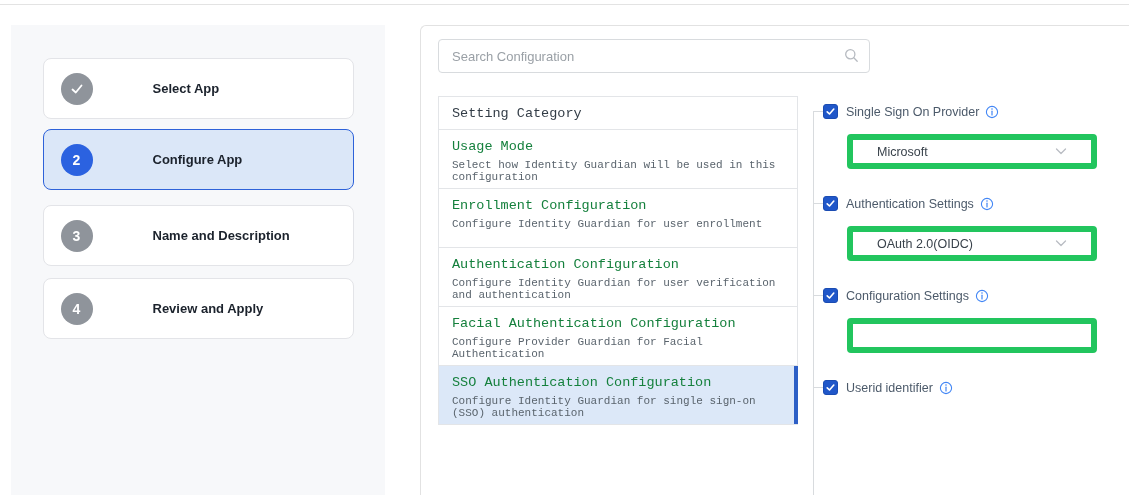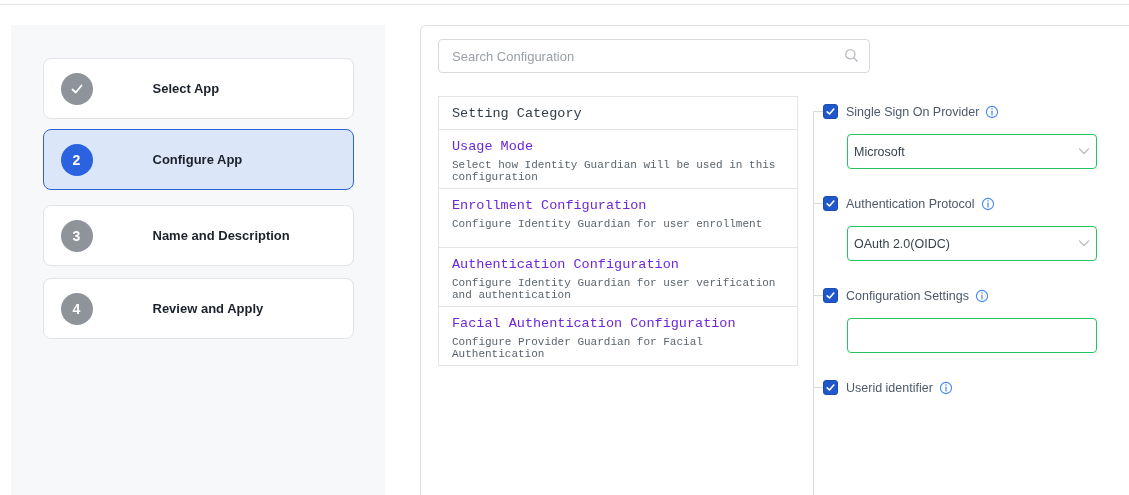--- a/index.html
+++ b/index.html
@@ -37,41 +37,41 @@
   .search-wrap input::placeholder { color:#9aa0a6; }
   .search-wrap .search-icon { position:absolute; right:11px; top:9px; }
 
   
   .category-table { position:absolute; left:17px; top:70px; width:360px;
     border-left:1px solid #e3e5e8; border-right:1px solid #e3e5e8; border-top:1px solid #e3e5e8;font-family:Liberation Mono, monospace; }
   .category-header { height:33px; display:flex; align-items:center; padding-left:13px;
     font-size:13.5px; color:#323c46; border-bottom:1px solid #e3e5e8; }
   .category-item { height:59px; padding:9px 10px 0 13px; border-bottom:1px solid #e3e5e8;
     cursor:pointer; position:relative; }
-  .category-item .cat-title { font-size:13.5px; color:#6d28d9; margin-bottom:5px; }
+  .category-item .cat-title { font-size:13.5px; color:#15803d; margin-bottom:5px; }
   .category-item .cat-desc { font-size:11px; color:#5a646d; }
   .category-item.selected { background:#dce8f8; }
   .category-item.selected::after { content:""; position:absolute; right:-1px; top:0;
     width:4px; height:100%; background:#2d5fc6; }
 
   
   .fields-panel { position:absolute; left:392px; top:0; right:0; bottom:0; padding-top:78px; }
   .tree-line { position:absolute; left:392px; top:85px; bottom:0; width:1px; background:#d8dbde; }
   .field { position:relative; padding-left:10px; margin-bottom:27px; }
   .field .cb-row { height:15px; display:flex; align-items:center; }
   .field .cb-row::before { content:""; position:absolute; left:0; top:7px; width:10px;
     height:1px; background:#d8dbde; }
   .checkbox { width:15px; height:15px; border-radius:3px; background:#2057c9;
     border:1px solid #1b4cb2; display:flex; align-items:center; justify-content:center;
     cursor:pointer; flex:0 0 15px; }
   .field-label { margin-left:8px; font-size:12.5px; color:#4c5a6a; }
   .info-icon { margin-left:6px; cursor:pointer; display:inline-flex; }
-  .control { margin:15px 0 0 24px; width:250px; height:35px; border:1px solid #22c55e;
+  .control { margin:15px 0 0 24px; width:250px; height:35px; border:6px solid #22c55e;
     border-radius:4px; background:#ffffff; display:flex; align-items:center;
-    padding:0 6px; cursor:pointer; }
+    padding:0 24px; cursor:pointer; }
   .control .ctl-value { font-size:12.5px; color:#39424b; flex:1; }
 </style>
 </head>
 <body>
 
 <div class="top-rule"></div>
 
 <div class="stepper-panel">
   <div class="step-card completed">
     <div class="step-circle">
@@ -134,20 +134,24 @@
   <div class="category-item">
     <div class="cat-title">Authentication Configuration</div>
     <div class="cat-desc">Configure Identity Guardian for user verification and authentication</div>
   </div>
 
   <div class="category-item">
     <div class="cat-title">Facial Authentication Configuration</div>
     <div class="cat-desc">Configure Provider Guardian for Facial Authentication</div>
   </div>
 
+  <div class="category-item selected">
+    <div class="cat-title">SSO Authentication Configuration</div>
+    <div class="cat-desc">Configure Identity Guardian for single sign-on (SSO) authentication</div>
+  </div>
 </div>
   </div>
 
   <div class="tree-line"></div>
 
   <div class="fields-panel">
   <div class="field ctl-select">
     <div class="cb-row">
       <span class="checkbox">
         <svg width="11" height="11" viewBox="0 0 11 11">
@@ -171,21 +175,21 @@
     </div>
   </div>
 
   <div class="field ctl-select">
     <div class="cb-row">
       <span class="checkbox">
         <svg width="11" height="11" viewBox="0 0 11 11">
           <polyline points="2.2,5.8 4.5,8 8.8,3" fill="none" stroke="#ffffff" stroke-width="1.6" stroke-linecap="round" stroke-linejoin="round"></polyline>
         </svg>
       </span>
-      <span class="field-label">Authentication Protocol</span>
+      <span class="field-label">Authentication Settings</span>
       <span class="info-icon">
         <svg width="14" height="14" viewBox="0 0 14 14">
           <circle cx="7" cy="7" r="5.6" fill="none" stroke="#4286f5" stroke-width="1.1"></circle>
           <line x1="7" y1="6.2" x2="7" y2="10" stroke="#4286f5" stroke-width="1.2" stroke-linecap="round"></line>
           <circle cx="7" cy="4" r="0.8" fill="#4286f5"></circle>
         </svg>
       </span>
     </div>
     <div class="control">
       <span class="ctl-value">OAuth 2.0(OIDC)</span>

